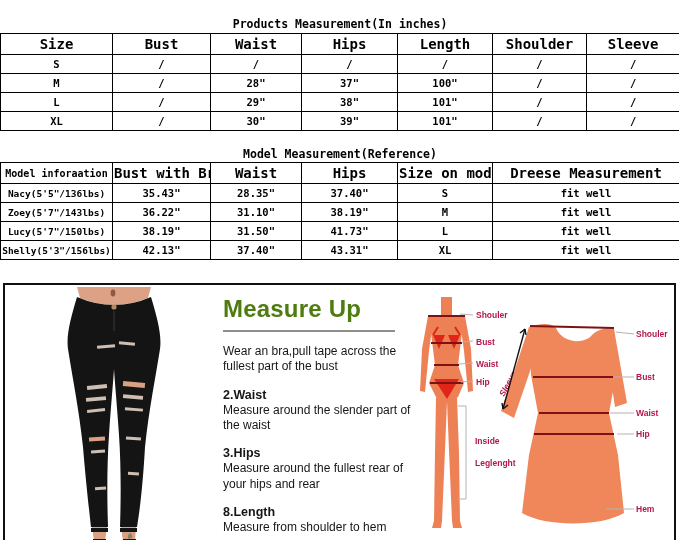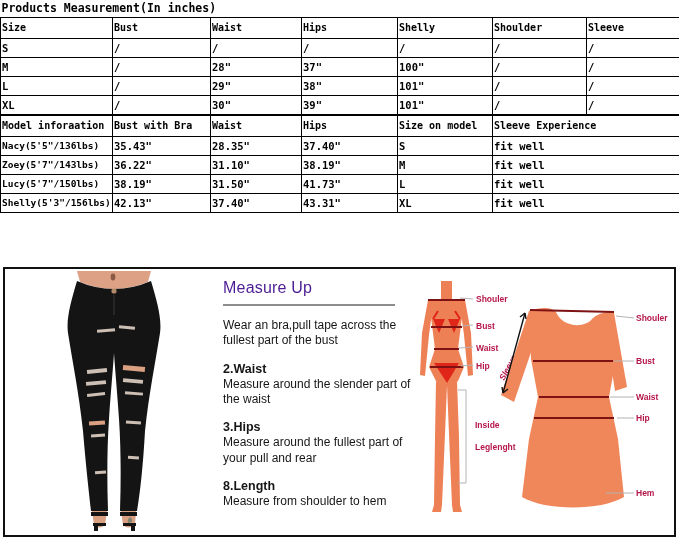--- a/index.html
+++ b/index.html
@@ -3,34 +3,34 @@
 <meta charset="utf-8">
 <style>
   * { margin:0; padding:0; box-sizing:border-box; }
   html,body { width:679px; height:540px; background:#fff; overflow:hidden;
               font-family:"Liberation Sans", sans-serif; }
   .page { position:relative; width:679px; height:540px; background:#fff; }
 
   
   table.meas { border-collapse:collapse; width:679px; table-layout:fixed;
                font-family:"DejaVu Sans Mono", monospace; font-weight:bold;
-               color:#000; text-align:left; }
+               color:#000; text-align:center;margin-top:16px; }
   table.meas td { border:1.5px solid #000; font-size:10.5px; height:19px;
                   padding:0 1px; white-space:nowrap; overflow:hidden; }
   table.meas td.title-cell { border:none; height:17px; font-size:11.5px; }
-  table.meas tr.head td { height:21px; font-size:10px; }
+  table.meas tr.head td { height:21px; font-size:14px; }
 
   
   .measure-box { position:absolute; left:3px; right:3px; top:267px; bottom:3px;
                  border:2px solid #111; background:#fff; }
   .jeans-wrap { position:absolute; left:6px; top:2px; width:202px; height:260px; }
   .jeans-wrap svg { width:100%; height:100%; }
 
   .measure-up { position:absolute; left:218px; top:10px; width:205px; color:#161616; }
-  .mu-title { font-size:16px; font-weight:normal; letter-spacing:.2px; color:#4c1d95; }
+  .mu-title { font-size:24px; font-weight:bold; letter-spacing:.2px; color:#4d7c0f; }
   .mu-rule  { width:172px; height:2px; background:#8d8d8d; margin:7px 0 12px 0; }
   .mu-step  { margin-bottom:13px; }
   .mu-head  { font-size:12.5px; font-weight:bold; margin-bottom:1px; }
   .mu-body  { font-size:12px; font-weight:normal; line-height:1.28; width:202px; }
 
   .diagrams { position:absolute; left:403px; top:0; width:257px; height:264px; }
   .diagrams svg { width:100%; height:100%; overflow:visible; }
 
   .dlabel { font-family:"Liberation Sans", sans-serif; font-size:8.5px;
             font-weight:bold; fill:#b5174a; }
@@ -56,21 +56,21 @@
     </colgroup>
     <tbody>
         <tr>
       <td colspan="7" class="title-cell">Products Measurement(In inches)</td>
     </tr>
     <tr class="head">
       <td>Size</td>
       <td>Bust</td>
       <td>Waist</td>
       <td>Hips</td>
-      <td>Shelly</td>
+      <td>Length</td>
       <td>Shoulder</td>
       <td>Sleeve</td>
     </tr>
     <tr>
       <td>S</td>
       <td>/</td>
       <td>/</td>
       <td>/</td>
       <td>/</td>
       <td>/</td>
@@ -109,27 +109,30 @@
   <table class="meas">
     <colgroup>
       <col style="width:112px">
         <col style="width:98px">
         <col style="width:91px">
       <col style="width:96px">
         <col style="width:95px">
         <col style="width:187px">
     </colgroup>
     <tbody>
+        <tr>
+      <td colspan="6" class="title-cell" style="height:16px">Model Measurement(Reference)</td>
+    </tr>
     <tr class="head">
       <td style="font-size:10px">Model inforaation</td>
       <td>Bust with Bra</td>
       <td>Waist</td>
       <td>Hips</td>
       <td>Size on model</td>
-      <td>Sleeve Experience</td>
+      <td>Dreese Measurement</td>
     </tr>
     <tr>
       <td style="font-size:9.5px">Nacy(5'5"/136lbs)</td>
       <td>35.43"</td>
       <td>28.35"</td>
       <td>37.40"</td>
       <td>S</td>
       <td>fit well</td>
     </tr>
     <tr>
@@ -211,21 +214,21 @@
       <div class="mu-rule"></div>
       <div class="mu-step">
         <div class="mu-body">Wear an bra,pull tape across the fullest part of the bust</div>
       </div>
       <div class="mu-step">
         <div class="mu-head">2.Waist</div>
         <div class="mu-body">Measure around the slender part of the waist</div>
       </div>
       <div class="mu-step">
         <div class="mu-head">3.Hips</div>
-        <div class="mu-body">Measure around the fullest part of your pull and rear</div>
+        <div class="mu-body">Measure around the fullest rear of your hips and rear</div>
       </div>
       <div class="mu-step">
         <div class="mu-head">8.Length</div>
         <div class="mu-body">Measure from shoulder to hem</div>
       </div>
     </div>
 
     <div class="diagrams">
       <svg viewBox="0 0 257 264">
 

